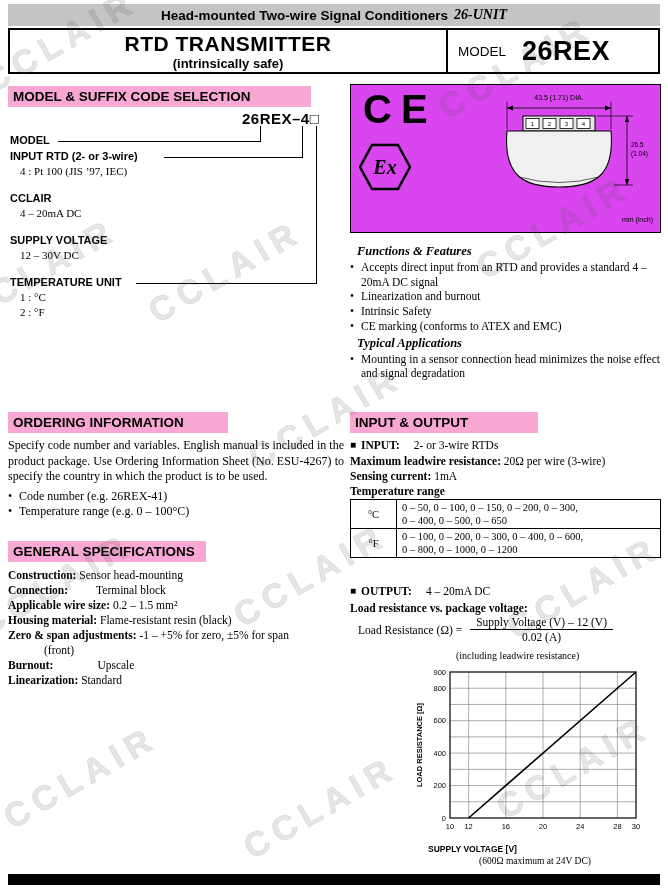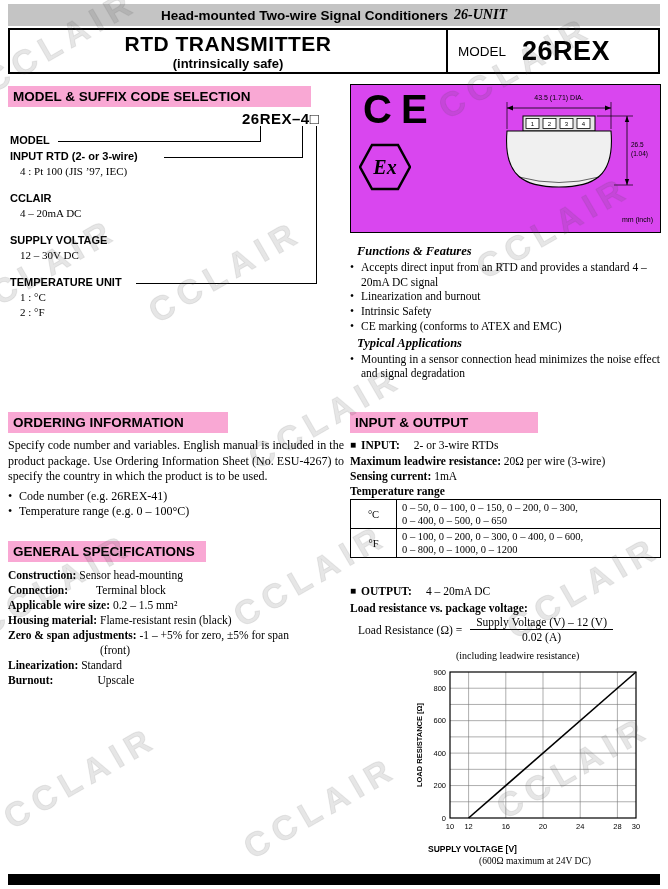--- a/index.html
+++ b/index.html
@@ -34,21 +34,21 @@
   .dg-label{position:absolute;font:bold 11px "Liberation Sans",sans-serif;white-space:nowrap}
   .dg-opt{position:absolute;font:11px "Liberation Serif",serif;white-space:nowrap}
   
   .ordering{position:absolute;left:8px;top:438px;width:336px;font-size:12px;line-height:1.3}
   .ordering p{text-align:justify;margin-bottom:4px}
   .blt{padding-left:11px;position:relative}
   .blt::before{content:"•";position:absolute;left:0}
   
   .specs{position:absolute;left:8px;top:568px;width:338px;font-size:11.5px;line-height:15px}
   .specs b{font-weight:bold}
-  .ml28{margin-left:28px}.ml44{margin-left:44px}.ml92{margin-left:92px}
+  .ml28{margin-left:28px}.ml44{margin-left:44px}.ml92{margin-left:36px}
   
   .apprbox{position:absolute;left:350px;top:84px;width:311px;height:149px;border:1.5px solid #000;background:#d946ef}
   .ce{position:absolute;left:12px;top:2px;font:bold 40px "Liberation Sans",sans-serif;letter-spacing:9px}
   .exlogo{position:absolute;left:8px;top:58px;width:52px;height:48px}
   .devsvg{position:absolute;left:120px;top:4px;width:186px;height:140px}
   
   .features{position:absolute;left:350px;top:242px;width:313px;font-size:11.5px;line-height:1.28}
   .feat-title{font:italic bold 12.5px "Liberation Serif",serif;margin:2px 7px 1px}
   
   .io-line{position:absolute;left:350px;width:313px;font-size:11.5px;line-height:14px}
@@ -135,22 +135,22 @@
   </div>
 
   <div class="sec" style="left:8px;top:541px;width:198px">GENERAL SPECIFICATIONS</div>
   <div class="specs">
     <div><b>Construction:</b> <span>Sensor head-mounting</span></div>
     <div><b>Connection:</b><span class="ml28">Terminal block</span></div>
     <div><b>Applicable wire size:</b> <span>0.2 – 1.5 mm²</span></div>
     <div><b>Housing material:</b> <span>Flame-resistant resin (black)</span></div>
     <div><b>Zero &amp; span adjustments:</b> <span>-1 – +5% for zero, ±5% for span</span><br>
       <span class="ml92">(front)</span></div>
+    <div><b>Burnout:</b><span class="ml44">Upscale</span></div>
     <div><b>Linearization:</b> <span>Standard</span></div>
-    <div><b>Burnout:</b><span class="ml44">Upscale</span></div>
   </div>
 
   <div class="apprbox">
     <div class="ce">CE</div>
     <svg class="exlogo" viewBox="0 0 52 48">
       <polygon points="13,2 39,2 51,24 39,46 13,46 1,24" fill="none" stroke="#000" stroke-width="2.5"></polygon>
       <text x="26" y="31" text-anchor="middle" font-size="20" font-style="italic" font-weight="bold" font-family="Liberation Serif, serif">Ex</text>
     </svg>
     <svg class="devsvg" viewBox="0 0 186 140">
 

